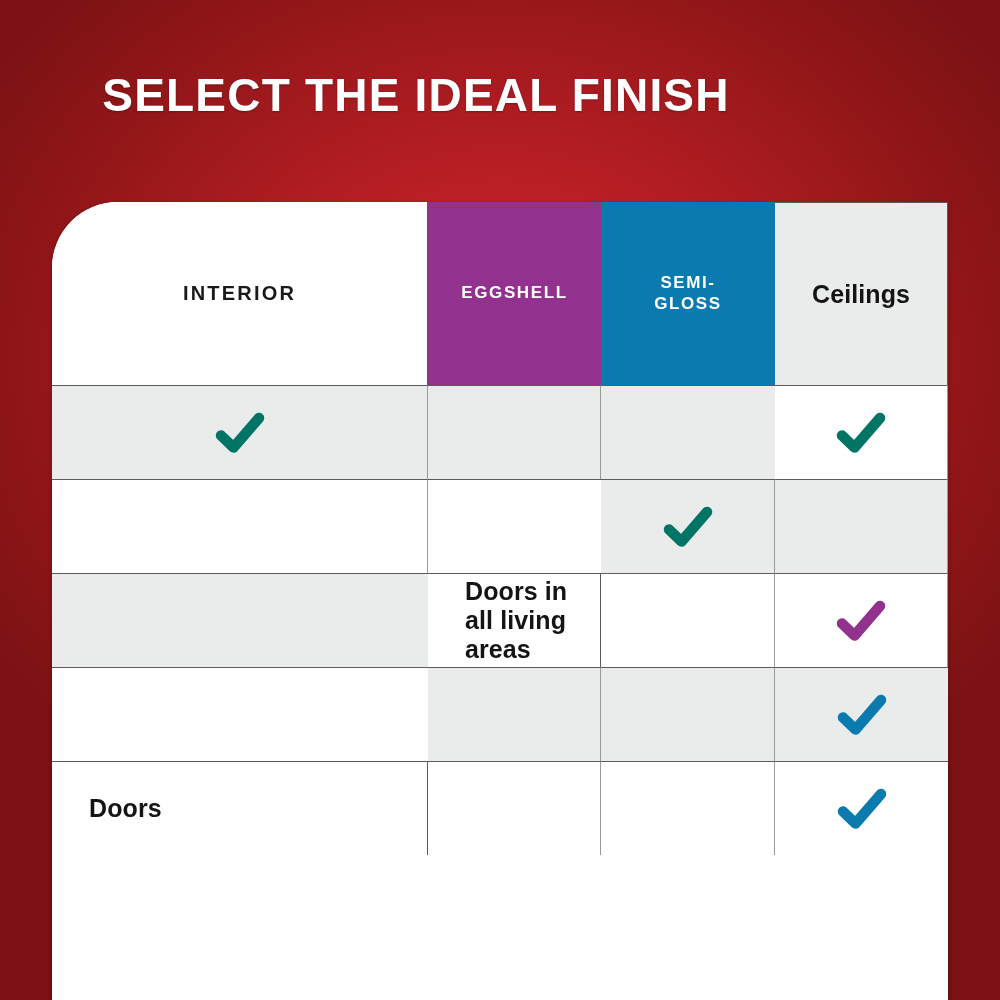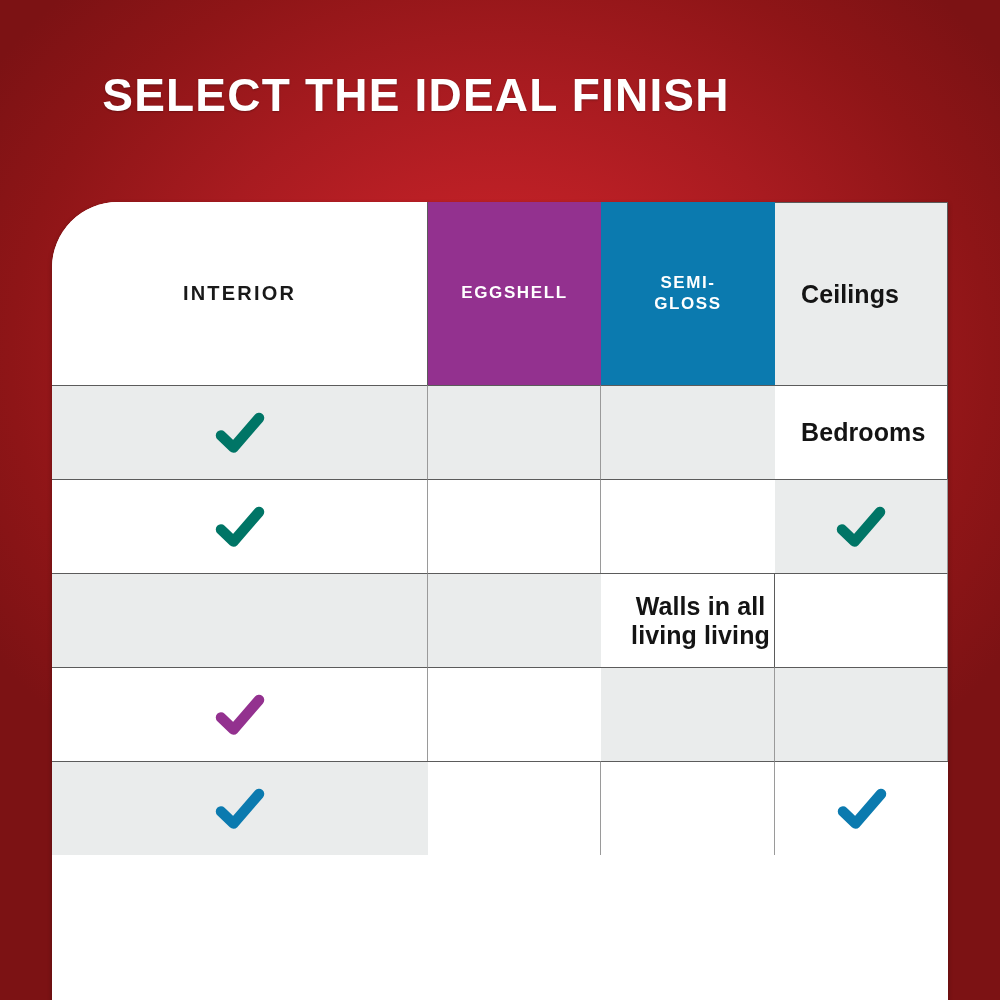--- a/index.html
+++ b/index.html
@@ -90,27 +90,26 @@
   }
   .hcell.swatch .hlabel { display: block; }
 
   
   .cell {
     border-top: 1.5px solid #5b5b5b;
     display: flex;
     align-items: center;
   }
   .cell.label {
-    padding-left: 26px;
+    padding-left: 37px;
     font-size: 25px;
     font-weight: bold;
     color: #141414;
     letter-spacing: 0.1px;
     border-right: 1.5px solid #5b5b5b;
-    text-align: center;
   }
   .cell.mark {
     justify-content: center;
     border-right: 1.5px solid #9a9a9a;
   }
   .cell.mark.last { border-right: none; }
 
   .row-gray  { background: #eaecec; }
   .row-white { background: #ffffff; }
 
@@ -161,125 +160,125 @@
           </svg>
         </span>
       </div>
       <div class="cell mark row-gray last">
         <span>
           <svg class="check hidden" viewBox="0 0 56 56" aria-hidden="true">
             <path d="M9 30.5 L21.5 42.5 L47 13" fill="none" stroke="#0B7AAF" stroke-width="10.5" stroke-linecap="round" stroke-linejoin="round"></path>
           </svg>
         </span>
       </div>
+      <div class="cell mark row-white">
+        <span>
+          <svg class="check" viewBox="0 0 56 56" aria-hidden="true">
+            <path d="M9 30.5 L21.5 42.5 L47 13" fill="none" stroke="#007566" stroke-width="10.5" stroke-linecap="round" stroke-linejoin="round"></path>
+          </svg>
+        </span>
+      </div>
+      <div class="cell mark row-white">
+        <span>
+          <svg class="check hidden" viewBox="0 0 56 56" aria-hidden="true">
+            <path d="M9 30.5 L21.5 42.5 L47 13" fill="none" stroke="#93318F" stroke-width="10.5" stroke-linecap="round" stroke-linejoin="round"></path>
+          </svg>
+        </span>
+      </div>
+      <div class="cell mark row-white last">
+        <span>
+          <svg class="check hidden" viewBox="0 0 56 56" aria-hidden="true">
+            <path d="M9 30.5 L21.5 42.5 L47 13" fill="none" stroke="#0B7AAF" stroke-width="10.5" stroke-linecap="round" stroke-linejoin="round"></path>
+          </svg>
+        </span>
+      </div>
+      <div class="cell mark row-gray">
+        <span>
+          <svg class="check" viewBox="0 0 56 56" aria-hidden="true">
+            <path d="M9 30.5 L21.5 42.5 L47 13" fill="none" stroke="#007566" stroke-width="10.5" stroke-linecap="round" stroke-linejoin="round"></path>
+          </svg>
+        </span>
+      </div>
+      <div class="cell mark row-gray">
+        <span>
+          <svg class="check hidden" viewBox="0 0 56 56" aria-hidden="true">
+            <path d="M9 30.5 L21.5 42.5 L47 13" fill="none" stroke="#93318F" stroke-width="10.5" stroke-linecap="round" stroke-linejoin="round"></path>
+          </svg>
+        </span>
+      </div>
+      <div class="cell mark row-gray last">
+        <span>
+          <svg class="check hidden" viewBox="0 0 56 56" aria-hidden="true">
+            <path d="M9 30.5 L21.5 42.5 L47 13" fill="none" stroke="#0B7AAF" stroke-width="10.5" stroke-linecap="round" stroke-linejoin="round"></path>
+          </svg>
+        </span>
+      </div>
       <div class="cell label row-white">
-        <span>Bedrooms</span>
-      </div>
-      <div class="cell mark row-white">
-        <span>
-          <svg class="check" viewBox="0 0 56 56" aria-hidden="true">
-            <path d="M9 30.5 L21.5 42.5 L47 13" fill="none" stroke="#007566" stroke-width="10.5" stroke-linecap="round" stroke-linejoin="round"></path>
-          </svg>
-        </span>
-      </div>
-      <div class="cell mark row-white">
-        <span>
-          <svg class="check hidden" viewBox="0 0 56 56" aria-hidden="true">
+        <span>Doors in all living areas</span>
+      </div>
+      <div class="cell mark row-white">
+        <span>
+          <svg class="check hidden" viewBox="0 0 56 56" aria-hidden="true">
+            <path d="M9 30.5 L21.5 42.5 L47 13" fill="none" stroke="#007566" stroke-width="10.5" stroke-linecap="round" stroke-linejoin="round"></path>
+          </svg>
+        </span>
+      </div>
+      <div class="cell mark row-white">
+        <span>
+          <svg class="check" viewBox="0 0 56 56" aria-hidden="true">
             <path d="M9 30.5 L21.5 42.5 L47 13" fill="none" stroke="#93318F" stroke-width="10.5" stroke-linecap="round" stroke-linejoin="round"></path>
           </svg>
         </span>
       </div>
       <div class="cell mark row-white last">
         <span>
           <svg class="check hidden" viewBox="0 0 56 56" aria-hidden="true">
             <path d="M9 30.5 L21.5 42.5 L47 13" fill="none" stroke="#0B7AAF" stroke-width="10.5" stroke-linecap="round" stroke-linejoin="round"></path>
           </svg>
         </span>
       </div>
       <div class="cell mark row-gray">
         <span>
-          <svg class="check" viewBox="0 0 56 56" aria-hidden="true">
+          <svg class="check hidden" viewBox="0 0 56 56" aria-hidden="true">
             <path d="M9 30.5 L21.5 42.5 L47 13" fill="none" stroke="#007566" stroke-width="10.5" stroke-linecap="round" stroke-linejoin="round"></path>
           </svg>
         </span>
       </div>
       <div class="cell mark row-gray">
         <span>
           <svg class="check hidden" viewBox="0 0 56 56" aria-hidden="true">
             <path d="M9 30.5 L21.5 42.5 L47 13" fill="none" stroke="#93318F" stroke-width="10.5" stroke-linecap="round" stroke-linejoin="round"></path>
           </svg>
         </span>
       </div>
       <div class="cell mark row-gray last">
         <span>
-          <svg class="check hidden" viewBox="0 0 56 56" aria-hidden="true">
+          <svg class="check" viewBox="0 0 56 56" aria-hidden="true">
             <path d="M9 30.5 L21.5 42.5 L47 13" fill="none" stroke="#0B7AAF" stroke-width="10.5" stroke-linecap="round" stroke-linejoin="round"></path>
           </svg>
         </span>
       </div>
       <div class="cell label row-white">
-        <span>Walls in all living living</span>
-      </div>
-      <div class="cell mark row-white">
-        <span>
-          <svg class="check hidden" viewBox="0 0 56 56" aria-hidden="true">
-            <path d="M9 30.5 L21.5 42.5 L47 13" fill="none" stroke="#007566" stroke-width="10.5" stroke-linecap="round" stroke-linejoin="round"></path>
-          </svg>
-        </span>
-      </div>
-      <div class="cell mark row-white">
-        <span>
-          <svg class="check" viewBox="0 0 56 56" aria-hidden="true">
+        <span>Doors</span>
+      </div>
+      <div class="cell mark row-white">
+        <span>
+          <svg class="check hidden" viewBox="0 0 56 56" aria-hidden="true">
+            <path d="M9 30.5 L21.5 42.5 L47 13" fill="none" stroke="#007566" stroke-width="10.5" stroke-linecap="round" stroke-linejoin="round"></path>
+          </svg>
+        </span>
+      </div>
+      <div class="cell mark row-white">
+        <span>
+          <svg class="check hidden" viewBox="0 0 56 56" aria-hidden="true">
             <path d="M9 30.5 L21.5 42.5 L47 13" fill="none" stroke="#93318F" stroke-width="10.5" stroke-linecap="round" stroke-linejoin="round"></path>
           </svg>
         </span>
       </div>
       <div class="cell mark row-white last">
         <span>
-          <svg class="check hidden" viewBox="0 0 56 56" aria-hidden="true">
-            <path d="M9 30.5 L21.5 42.5 L47 13" fill="none" stroke="#0B7AAF" stroke-width="10.5" stroke-linecap="round" stroke-linejoin="round"></path>
-          </svg>
-        </span>
-      </div>
-      <div class="cell mark row-gray">
-        <span>
-          <svg class="check hidden" viewBox="0 0 56 56" aria-hidden="true">
-            <path d="M9 30.5 L21.5 42.5 L47 13" fill="none" stroke="#007566" stroke-width="10.5" stroke-linecap="round" stroke-linejoin="round"></path>
-          </svg>
-        </span>
-      </div>
-      <div class="cell mark row-gray">
-        <span>
-          <svg class="check hidden" viewBox="0 0 56 56" aria-hidden="true">
-            <path d="M9 30.5 L21.5 42.5 L47 13" fill="none" stroke="#93318F" stroke-width="10.5" stroke-linecap="round" stroke-linejoin="round"></path>
-          </svg>
-        </span>
-      </div>
-      <div class="cell mark row-gray last">
-        <span>
-          <svg class="check" viewBox="0 0 56 56" aria-hidden="true">
-            <path d="M9 30.5 L21.5 42.5 L47 13" fill="none" stroke="#0B7AAF" stroke-width="10.5" stroke-linecap="round" stroke-linejoin="round"></path>
-          </svg>
-        </span>
-      </div>
-      <div class="cell mark row-white">
-        <span>
-          <svg class="check hidden" viewBox="0 0 56 56" aria-hidden="true">
-            <path d="M9 30.5 L21.5 42.5 L47 13" fill="none" stroke="#007566" stroke-width="10.5" stroke-linecap="round" stroke-linejoin="round"></path>
-          </svg>
-        </span>
-      </div>
-      <div class="cell mark row-white">
-        <span>
-          <svg class="check hidden" viewBox="0 0 56 56" aria-hidden="true">
-            <path d="M9 30.5 L21.5 42.5 L47 13" fill="none" stroke="#93318F" stroke-width="10.5" stroke-linecap="round" stroke-linejoin="round"></path>
-          </svg>
-        </span>
-      </div>
-      <div class="cell mark row-white last">
-        <span>
           <svg class="check" viewBox="0 0 56 56" aria-hidden="true">
             <path d="M9 30.5 L21.5 42.5 L47 13" fill="none" stroke="#0B7AAF" stroke-width="10.5" stroke-linecap="round" stroke-linejoin="round"></path>
           </svg>
         </span>
       </div>
     </div>
 </div>
 
 </body></html>

